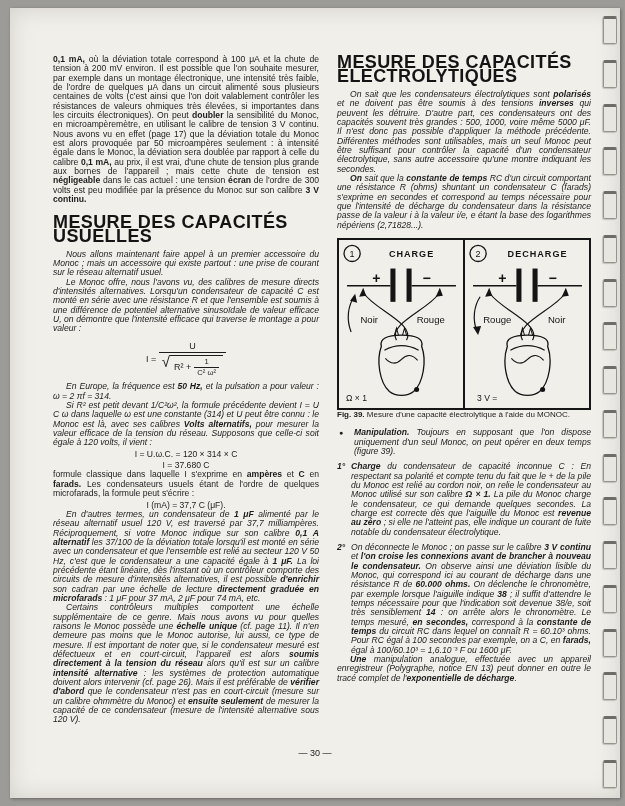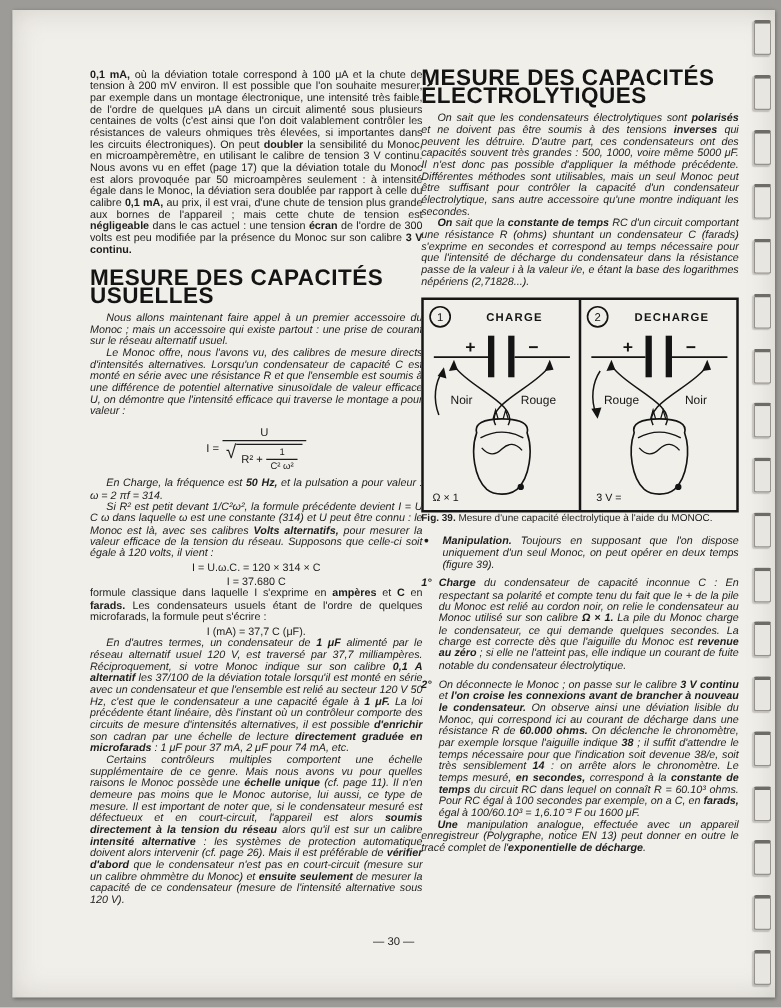--- a/index.html
+++ b/index.html
@@ -15,21 +15,21 @@
   }
   
   .holes { position:absolute; right:0; top:8px; bottom:10px; width:17px;
            display:flex; flex-direction:column; justify-content:space-between; }
   .hole  { width:12px; height:24px; background:#e8e6e1; border:1px solid #96938d;
            border-top:3px solid #6e6c66; border-radius:2px;
            box-shadow:-1px 1px 1px rgba(0,0,0,.18); }
 
   .col { position:absolute; top:47px; font-size:8.6px; line-height:9.35px;
          color:#1c1c1c; text-align:justify; }
-  .col-left  { left:62px;  width:266px; }
+  .col-left  { left:43px;  width:266px; }
   .col-right { left:327px; width:254px; }
   .col p { margin:0; }
   .ind { text-indent:13px;font-style:italic; }
   .mt4 { margin-top:4px; } .mt6 { margin-top:6px; } .mt8 { margin-top:8px; }
   h2 { font-size:18px; line-height:14px; letter-spacing:.4px; margin:10px 0 7px;
        color:#141414; text-align:left; }
 
   
   .formula { text-align:center; margin:7px 0 5px; font-size:9px; line-height:1.15; }
   .frac { display:inline-block; vertical-align:middle; text-align:center; }
@@ -91,21 +91,21 @@
               <span class="sfrac">
                 <span class="num">1</span>
                 <span class="den">C² ω²</span>
               </span>
             </span>
           </span>
         </span>
       </span>
     </div>
 
-    <p class="ind mt4"><span>En Charge, la fréquence est </span><span style="font-weight: bold;">50 Hz,</span><span> et la pulsation a pour valeur : ω = 2 πf = 314.</span></p>
+    <p class="ind mt4"><span>En Europe, la fréquence est </span><span style="font-weight: bold;">50 Hz,</span><span> et la pulsation a pour valeur : ω = 2 πf = 314.</span></p>
     <p class="ind mt4"><span>Si R² est petit devant 1/C²ω², la formule précédente devient I = U C ω dans laquelle ω est une constante (314) et U peut être connu : le Monoc est là, avec ses calibres </span><span style="font-weight: bold; margin-top: 32px;">Volts alternatifs,</span><span> pour mesurer la valeur efficace de la tension du réseau. Supposons que celle-ci soit égale à 120 volts, il vient :</span></p>
 
     <div class="eqline">I = U.ω.C. = 120 × 314 × C</div>
     <div class="eqline">I = 37.680 C</div>
 
     <p><span>formule classique dans laquelle I s'exprime en </span><span style="font-weight: bold;">ampères</span><span> et </span><span style="font-weight: bold;">C</span><span> en </span><span style="font-weight: bold;">farads.</span><span> Les condensateurs usuels étant de l'ordre de quelques microfarads, la formule peut s'écrire :</span></p>
     <div class="eqline">I (mA) = 37,7 C (μF).</div>
 
     <p class="ind mt4"><span>En d'autres termes, un condensateur de </span><span style="font-weight: bold;">1 μF</span><span> alimenté par le réseau alternatif usuel 120 V, est traversé par 37,7 milliampères. Réciproquement, si votre Monoc indique sur son calibre </span><span style="font-weight: bold;">0,1 A alternatif</span><span> les 37/100 de la déviation totale lorsqu'il est monté en série avec un condensateur et que l'ensemble est relié au secteur 120 V 50 Hz, c'est que le condensateur a une capacité égale à </span><span style="font-weight: bold;">1 μF.</span><span> La loi précédente étant linéaire, dès l'instant où un contrôleur comporte des circuits de mesure d'intensités alternatives, il est possible </span><span style="font-weight: bold;">d'enrichir</span><span> son cadran par une échelle de lecture </span><span style="font-weight: bold;">directement graduée en microfarads</span><span> : 1 μF pour 37 mA, 2 μF pour 74 mA, etc.</span></p>
     <p class="ind mt6"><span>Certains contrôleurs multiples comportent une échelle supplémentaire de ce genre. Mais nous avons vu pour quelles raisons le Monoc possède une </span><span style="font-weight: bold;">échelle unique</span><span> (cf. page 11). Il n'en demeure pas moins que le Monoc autorise, lui aussi, ce type de mesure. Il est important de noter que, si le condensateur mesuré est défectueux et en court-circuit, l'appareil est alors </span><span style="font-weight: bold;">soumis directement à la tension du réseau</span><span> alors qu'il est sur un calibre </span><span style="font-weight: bold;">intensité alternative</span><span> : les systèmes de protection automatique doivent alors intervenir (cf. page 26). Mais il est préférable de </span><span style="font-weight: bold;">vérifier d'abord</span><span> que le condensateur n'est pas en court-circuit (mesure sur un calibre ohmmètre du Monoc) et </span><span style="font-weight: bold;">ensuite seulement</span><span> de mesurer la capacité de ce condensateur (mesure de l'intensité alternative sous 120 V).</span></p>

